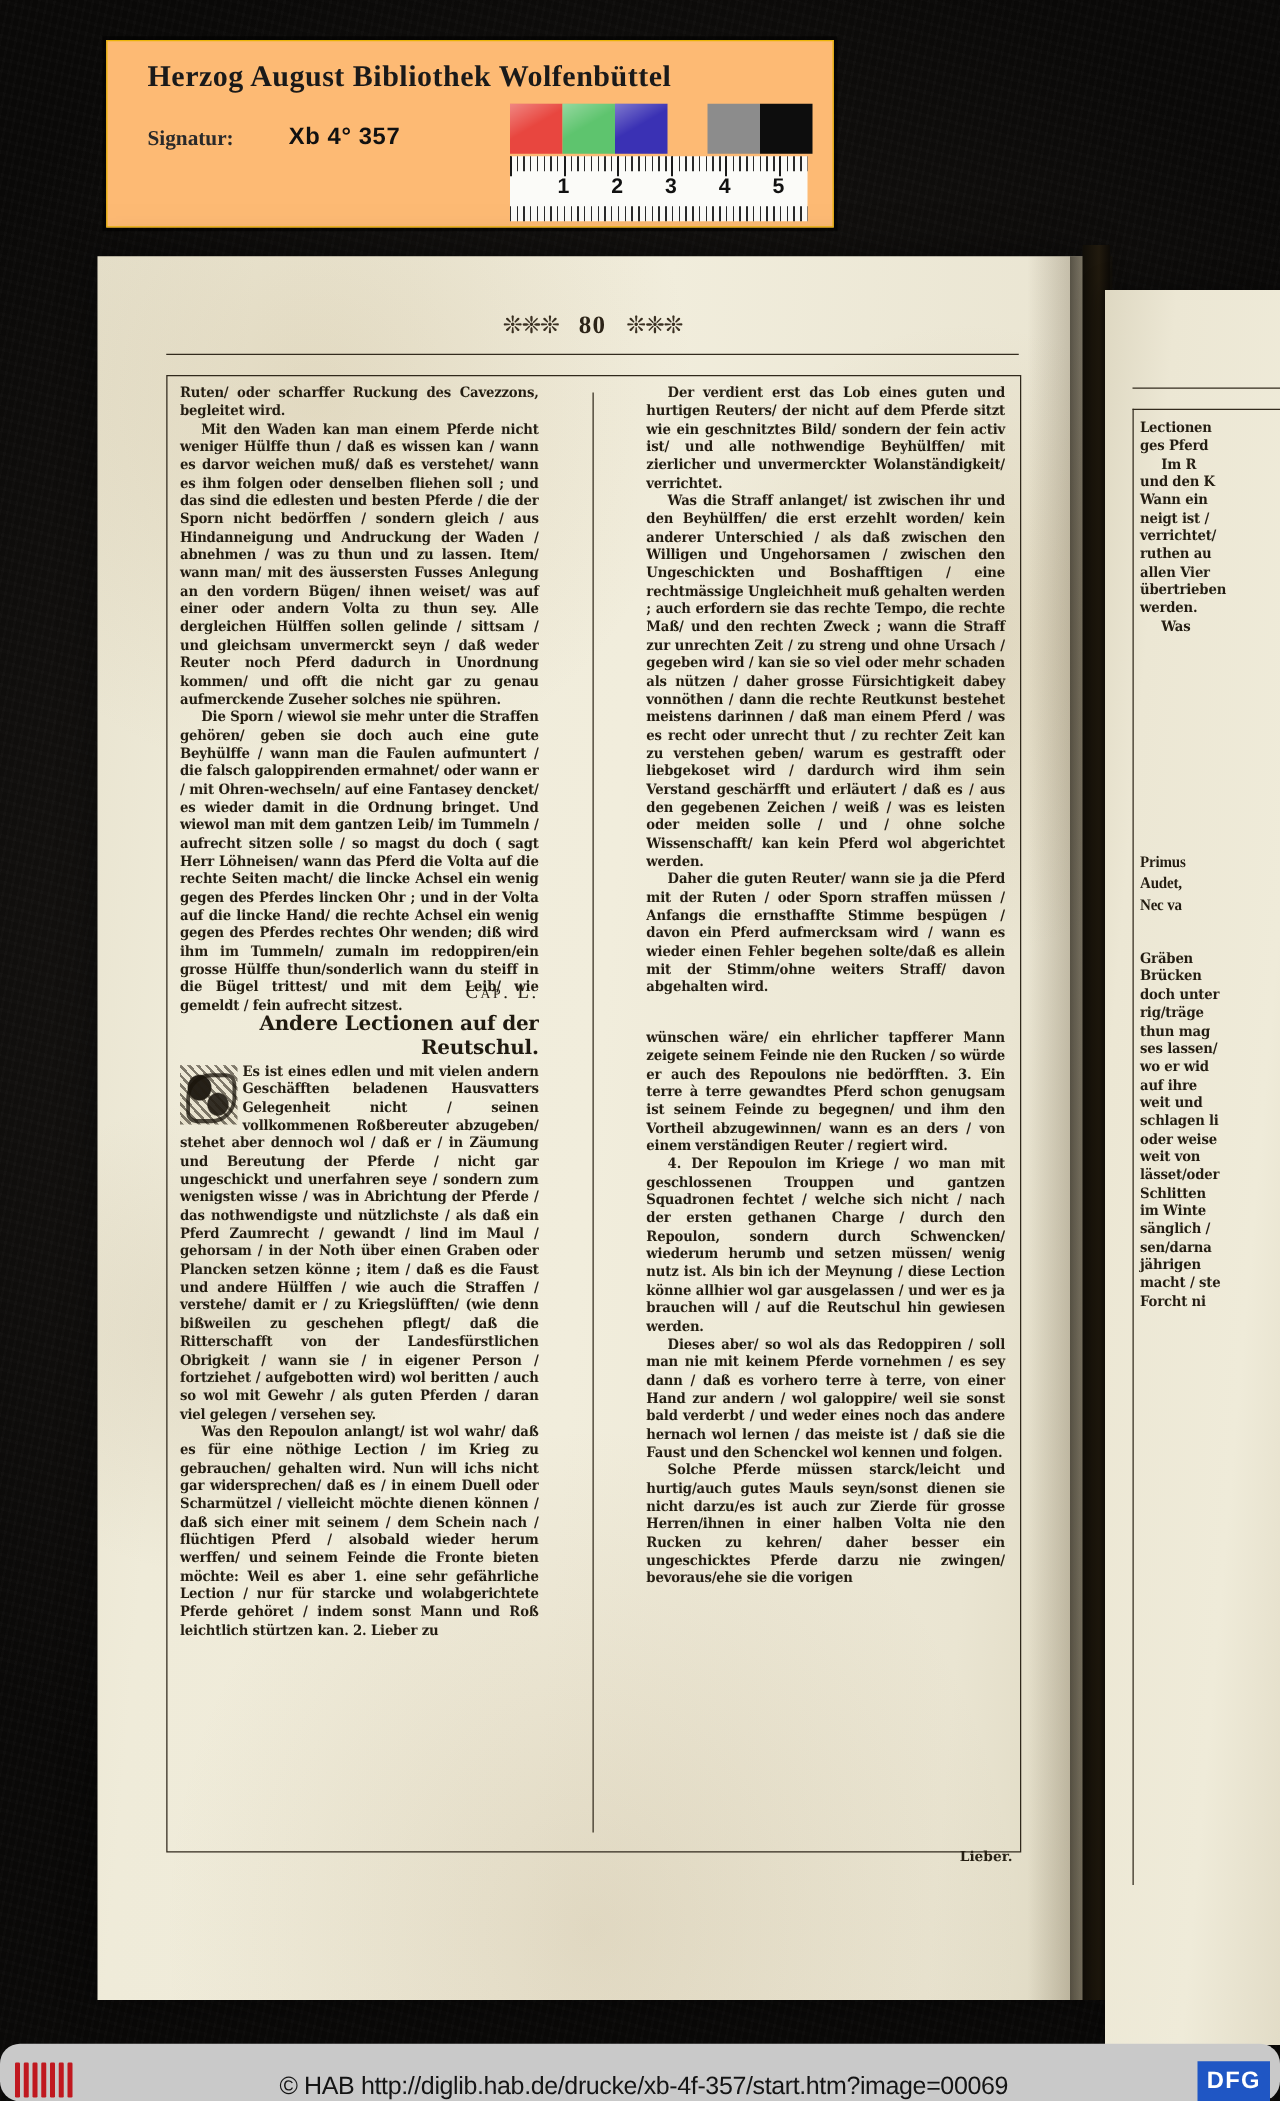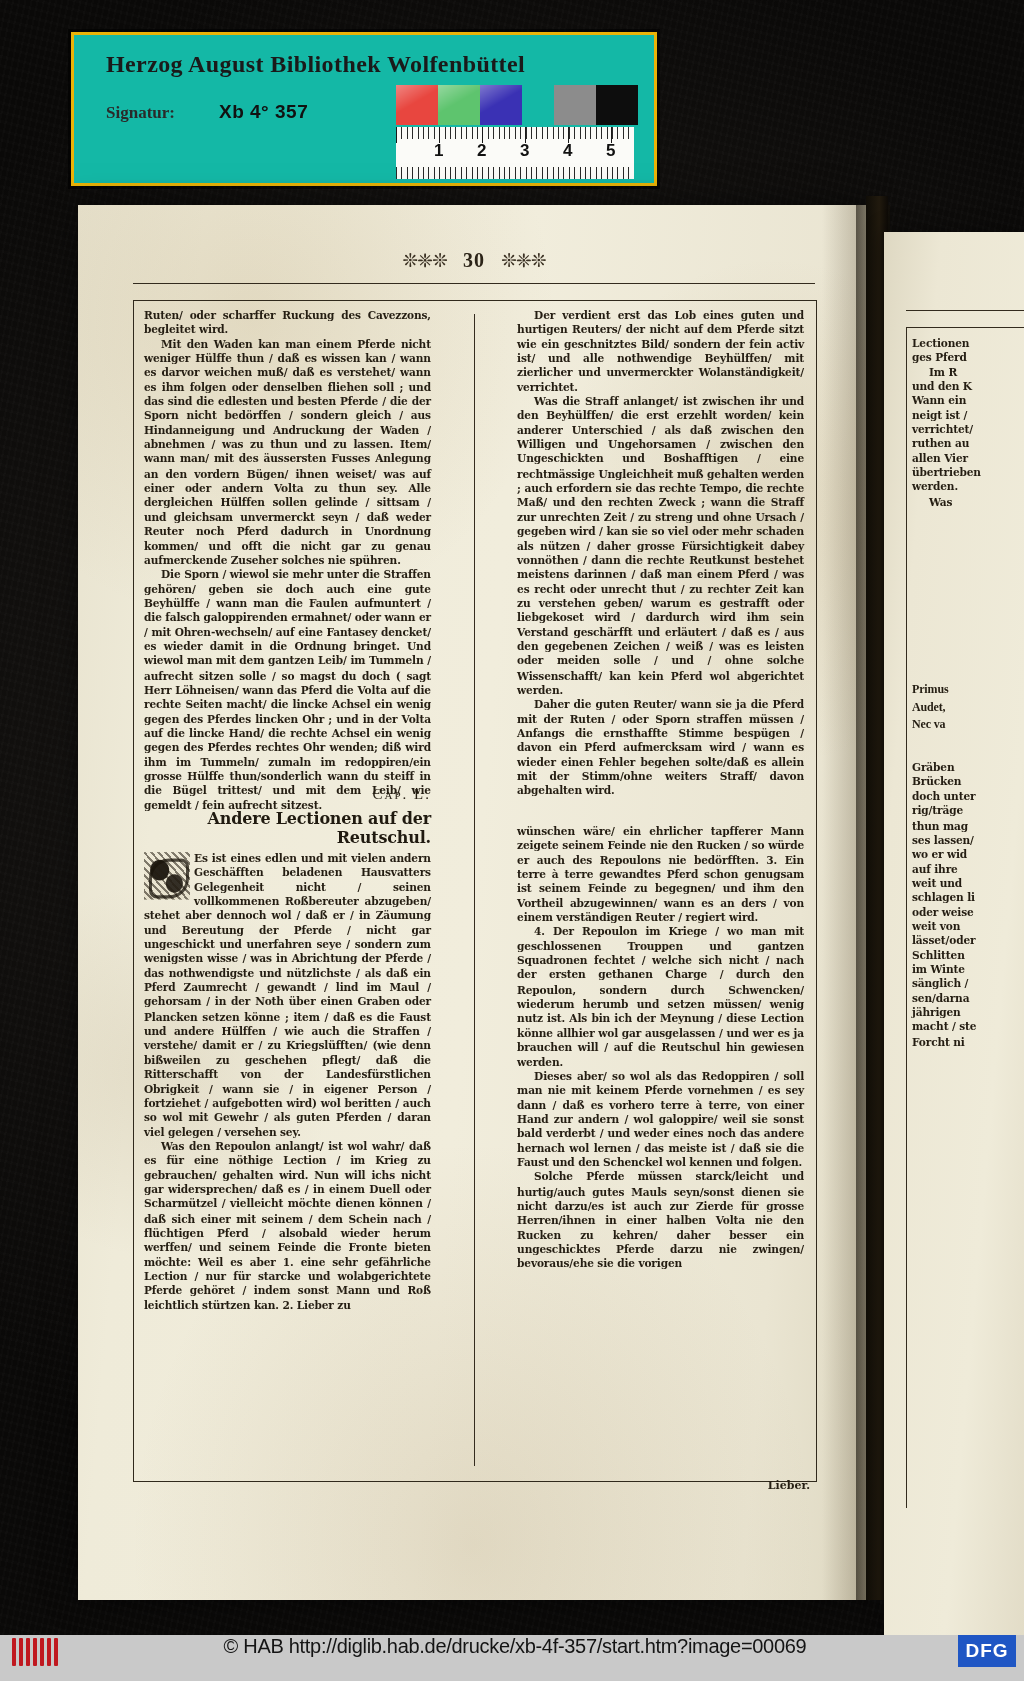--- a/index.html
+++ b/index.html
@@ -18,23 +18,23 @@
   .backdrop-noise{
     position:absolute;inset:0;
     background-image:
       repeating-linear-gradient(102deg, rgba(255,255,255,.018) 0 2px, rgba(0,0,0,0) 2px 6px),
       repeating-linear-gradient(14deg, rgba(255,255,255,.012) 0 3px, rgba(0,0,0,0) 3px 9px);
     opacity:.8;
   }
 
   
   .hab-label{
-    position:absolute;left:71px;top:32px;width:580px;height:148px;
-    background:#14b8a6;
-    border:3px solid #eab308;
+    position:absolute;left:85px;top:32px;width:580px;height:148px;
+    background:#fdba74;
+    border:1px solid #eab308;
     box-shadow:0 0 0 3px rgba(0,0,0,.55);
   }
   .hab-title{
     position:absolute;left:32px;top:16px;
     font-family:"Liberation Serif", serif;
     font-weight:bold;font-size:24px;color:#1a1a1a;letter-spacing:.4px;
     white-space:nowrap;
   }
   .hab-sig-label{
     position:absolute;left:32px;top:68px;
@@ -215,21 +215,21 @@
   }
   .spine-dark{
     position:absolute;left:866px;top:196px;width:22px;height:1404px;
     background:linear-gradient(90deg,#100d07 0%, #211a0e 60%, #0d0a06 100%);
   }
 
   
   .footer{
     position:absolute;left:0;bottom:0;width:1024px;height:46px;
     background:#c9c9c9;
-    display:flex;align-items:flex-start;
+    display:flex;align-items:flex-end;border-radius:16px;
   }
   .footer-url{
     flex:1;text-align:center;
     font-family:"Liberation Sans", sans-serif;
     font-size:20px;color:#141414;letter-spacing:-.3px;
   }
   .hab-mark{
     width:66px;height:34px;margin-left:6px;position:relative;
   }
   .hab-mark span{
@@ -277,21 +277,21 @@
     </div>
     <div class="ruler-ticks bottom"></div>
   </div>
 </div>
 
 <div class="book">
   <div class="page-stain"></div>
 
   <div class="page-folio">
     <span class="orn">❊❈❊</span>
-    <span class="folio-num">30</span>
+    <span class="folio-num">80</span>
     <span class="orn">❊❈❊</span>
   </div>
 
   <div class="rule-top"></div>
   <div class="type-frame"></div>
 
   <div class="cols">
 
     <div class="col">
       <div class="frak">

